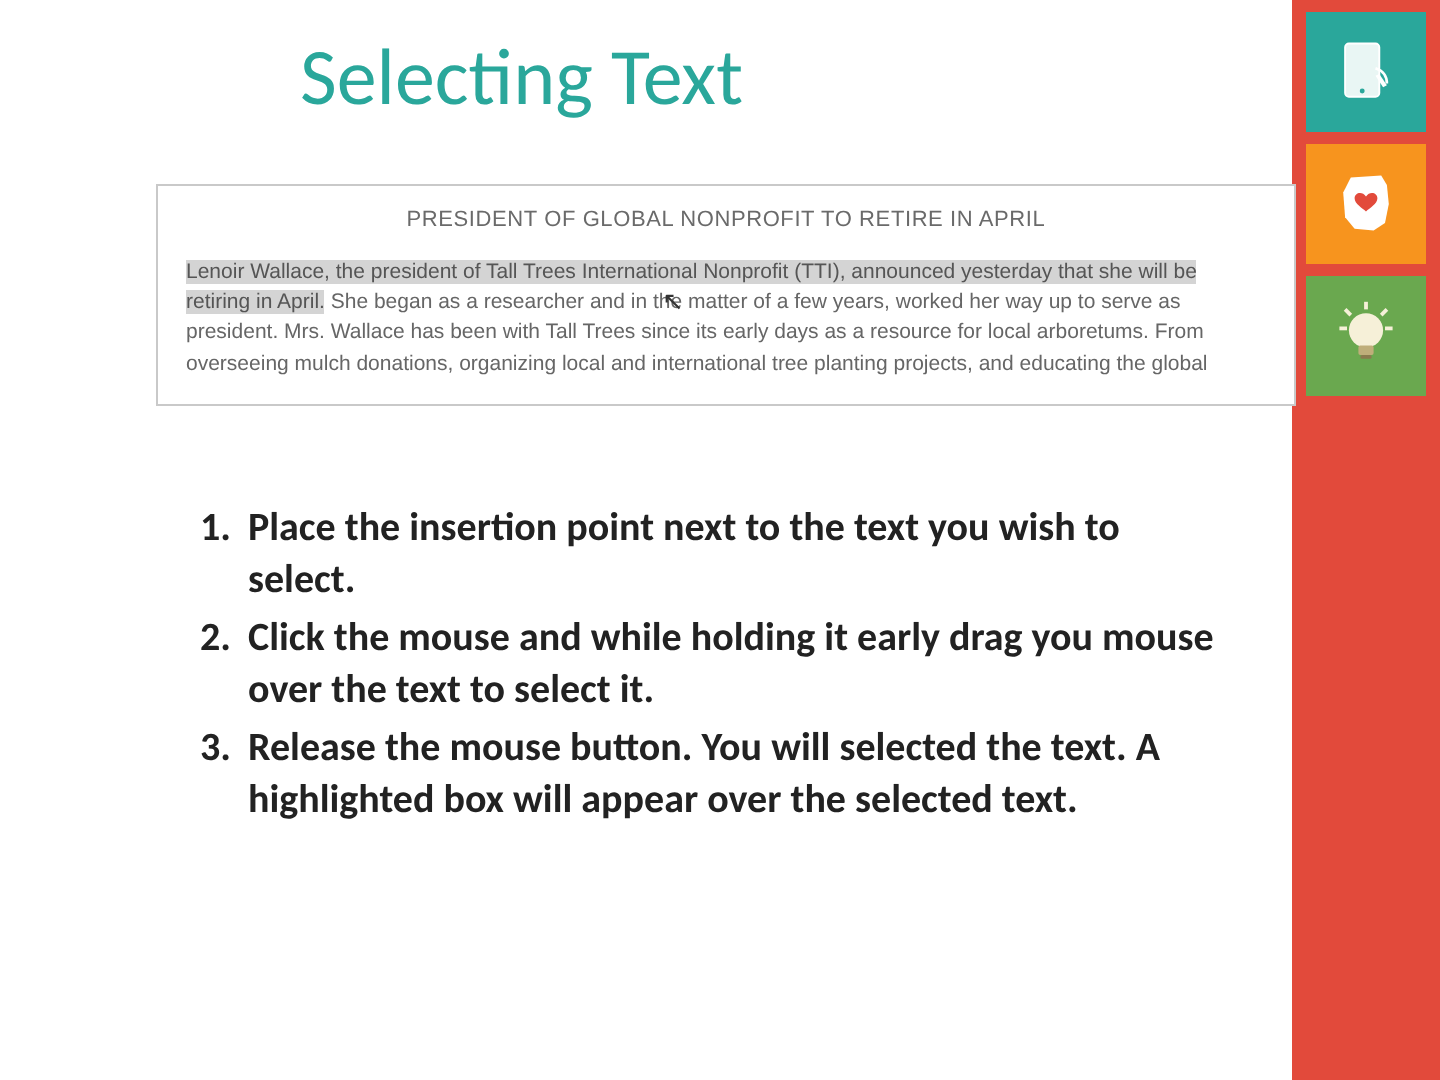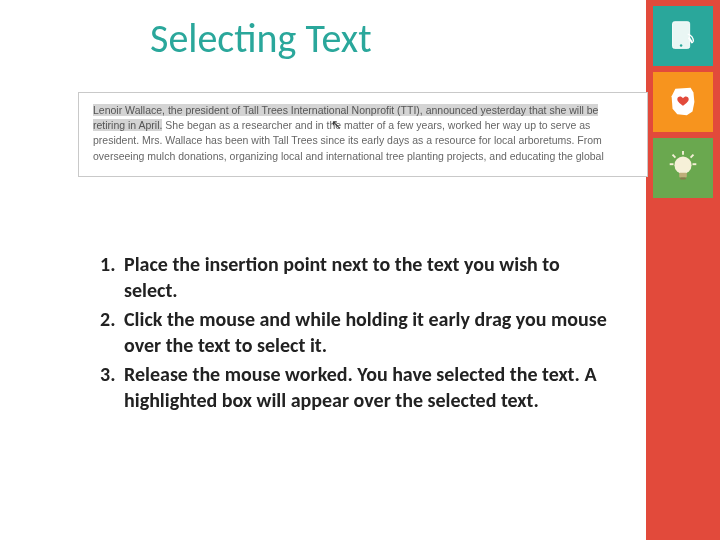--- a/index.html
+++ b/index.html
@@ -117,25 +117,26 @@
       <line x1="30" y1="16" x2="34" y2="16" stroke="#f6f0d8" stroke-width="2"></line>
       <line x1="9" y1="6" x2="12" y2="9" stroke="#f6f0d8" stroke-width="2"></line>
       <line x1="31" y1="6" x2="28" y2="9" stroke="#f6f0d8" stroke-width="2"></line>
     </svg>
   </div>
 </div>
 
 <div class="slide-title">Selecting Text</div>
 
 <div class="doc-box">
+  <div class="doc-title">PRESIDENT OF GLOBAL NONPROFIT TO RETIRE IN APRIL</div>
   <div class="doc-body">
     <span class="hl">Lenoir Wallace, the president of Tall Trees International Nonprofit (TTI), announced yesterday that she will be retiring in April.</span><span> She began as a researcher and in the matter of a few years, worked her way up to serve as president. Mrs. Wallace has been with Tall Trees since its early days as a resource for local arboretums. From overseeing mulch donations, organizing local and international tree planting projects, and educating the global</span>
     <span class="cursor-glyph">↖</span>
   </div>
 </div>
 
 <div class="steps">
   <ol>
     <li>Place the insertion point next to the text you wish to select.</li>
     <li>Click the mouse and while holding it early drag you mouse over the text to select it.</li>
-    <li>Release the mouse worked.  You have selected the text. A highlighted box will appear over the selected text.</li>
+    <li>Release the mouse button.  You will selected the text. A highlighted box will appear over the selected text.</li>
   </ol>
 </div>
 
 </body></html>

